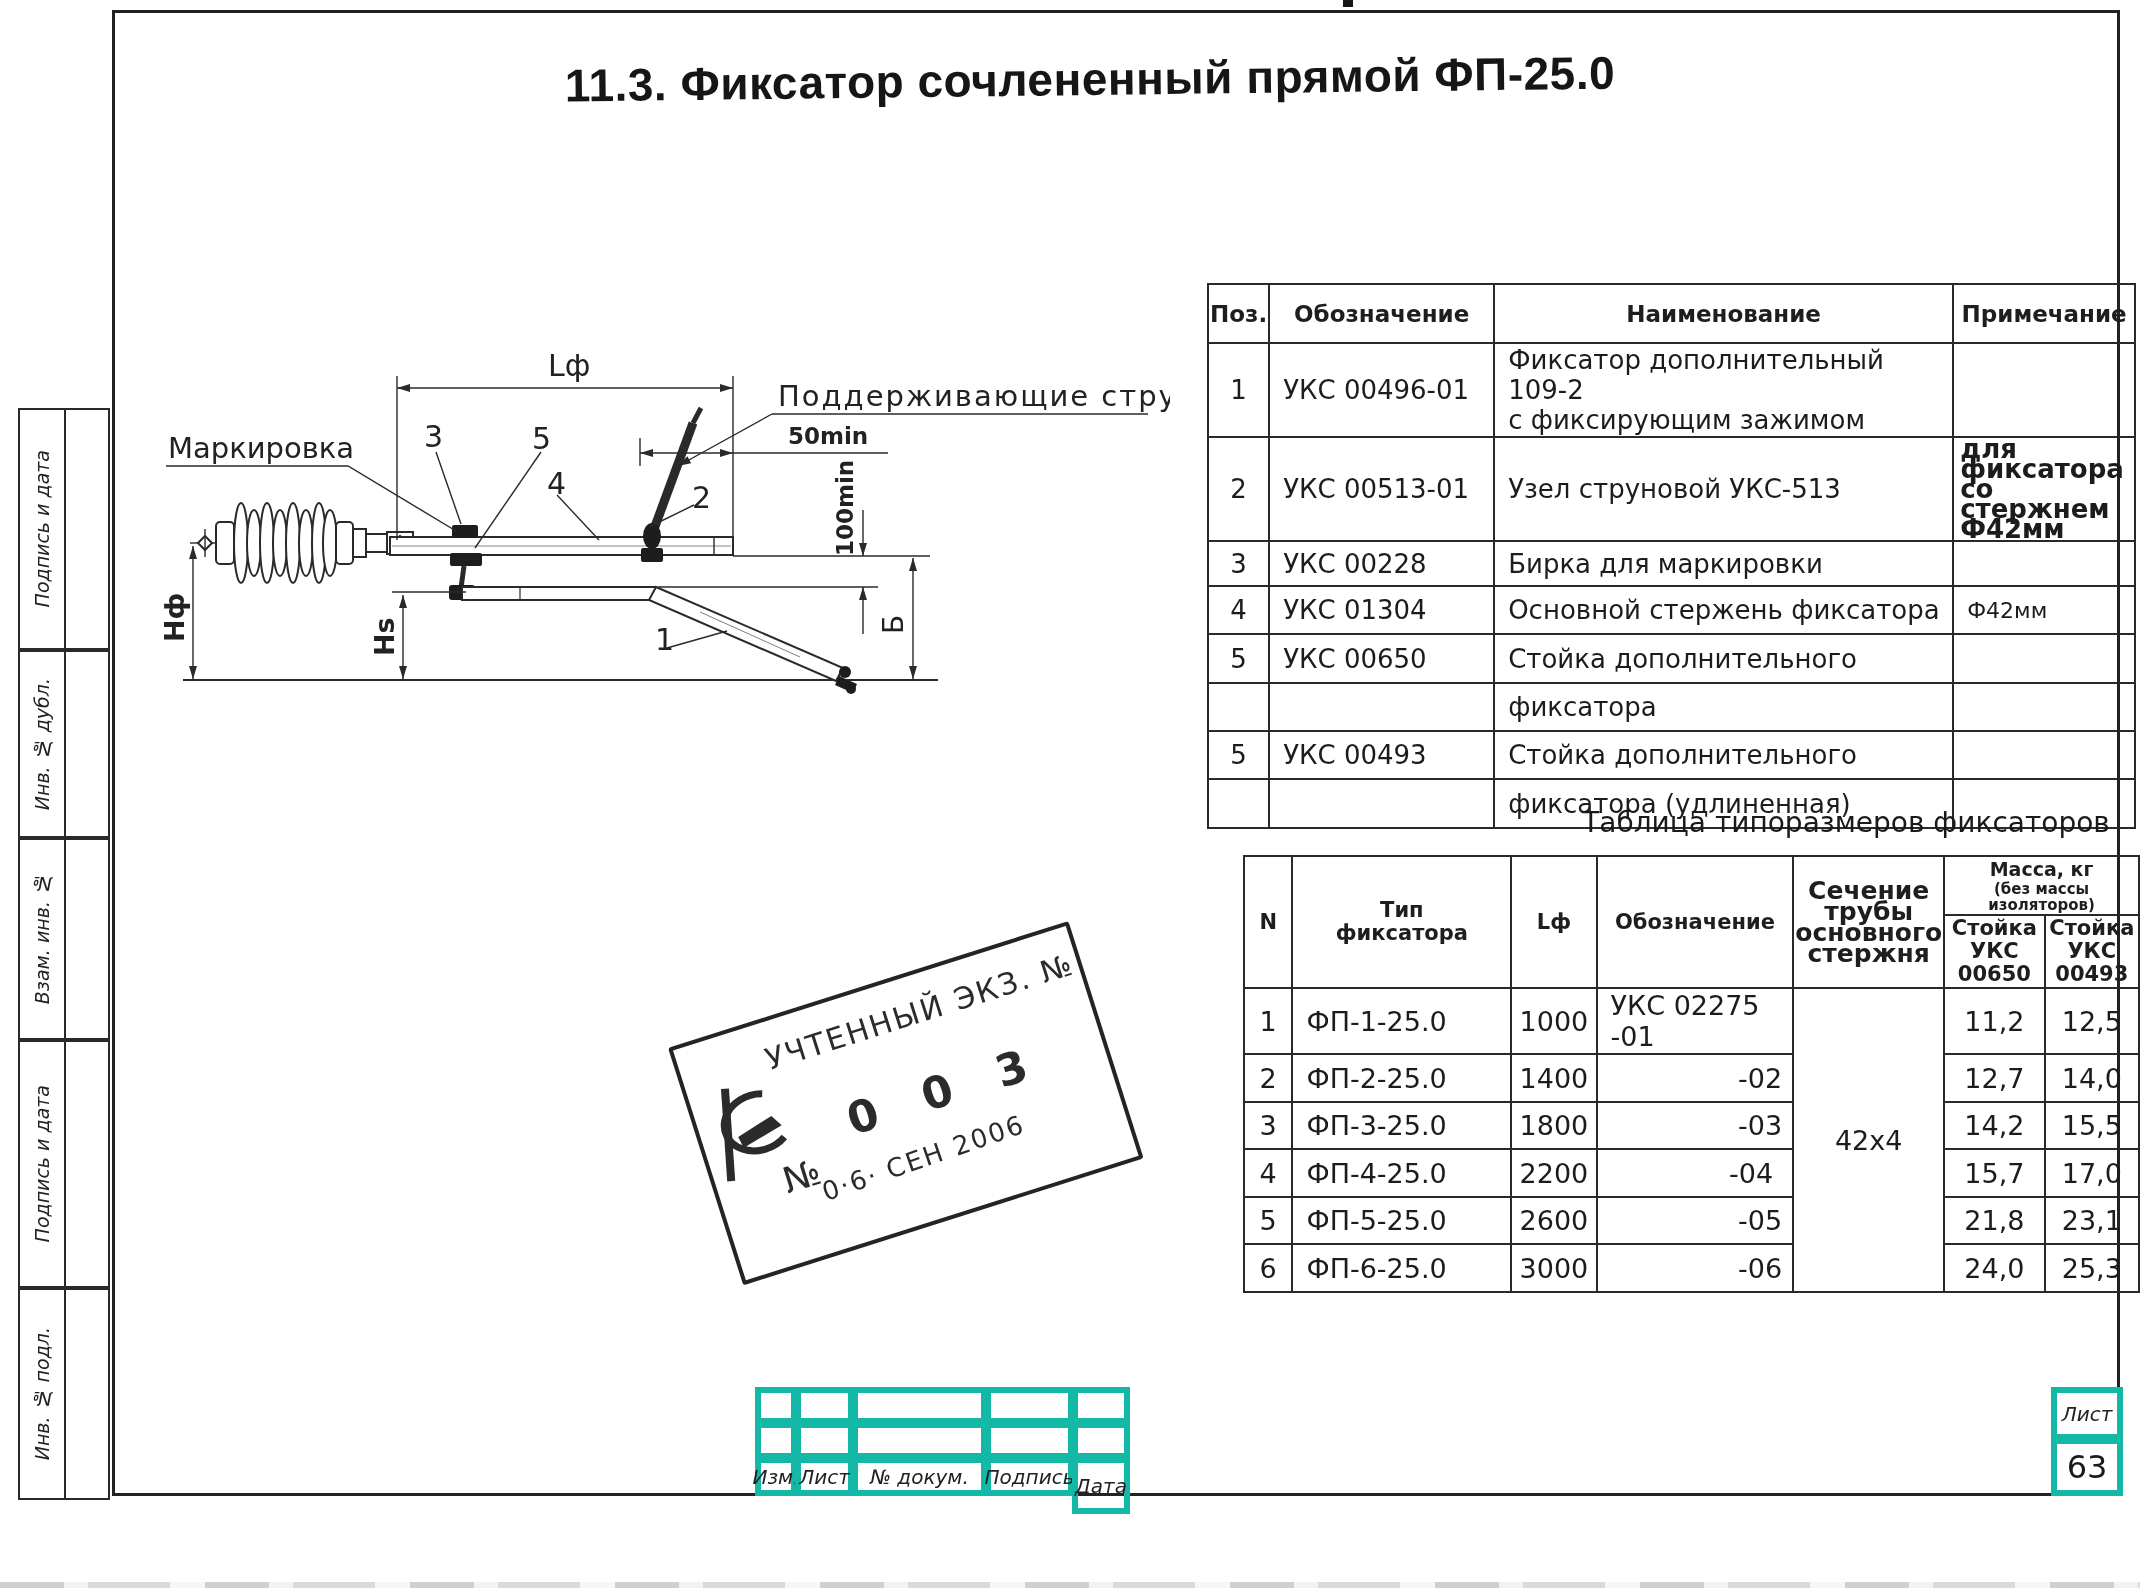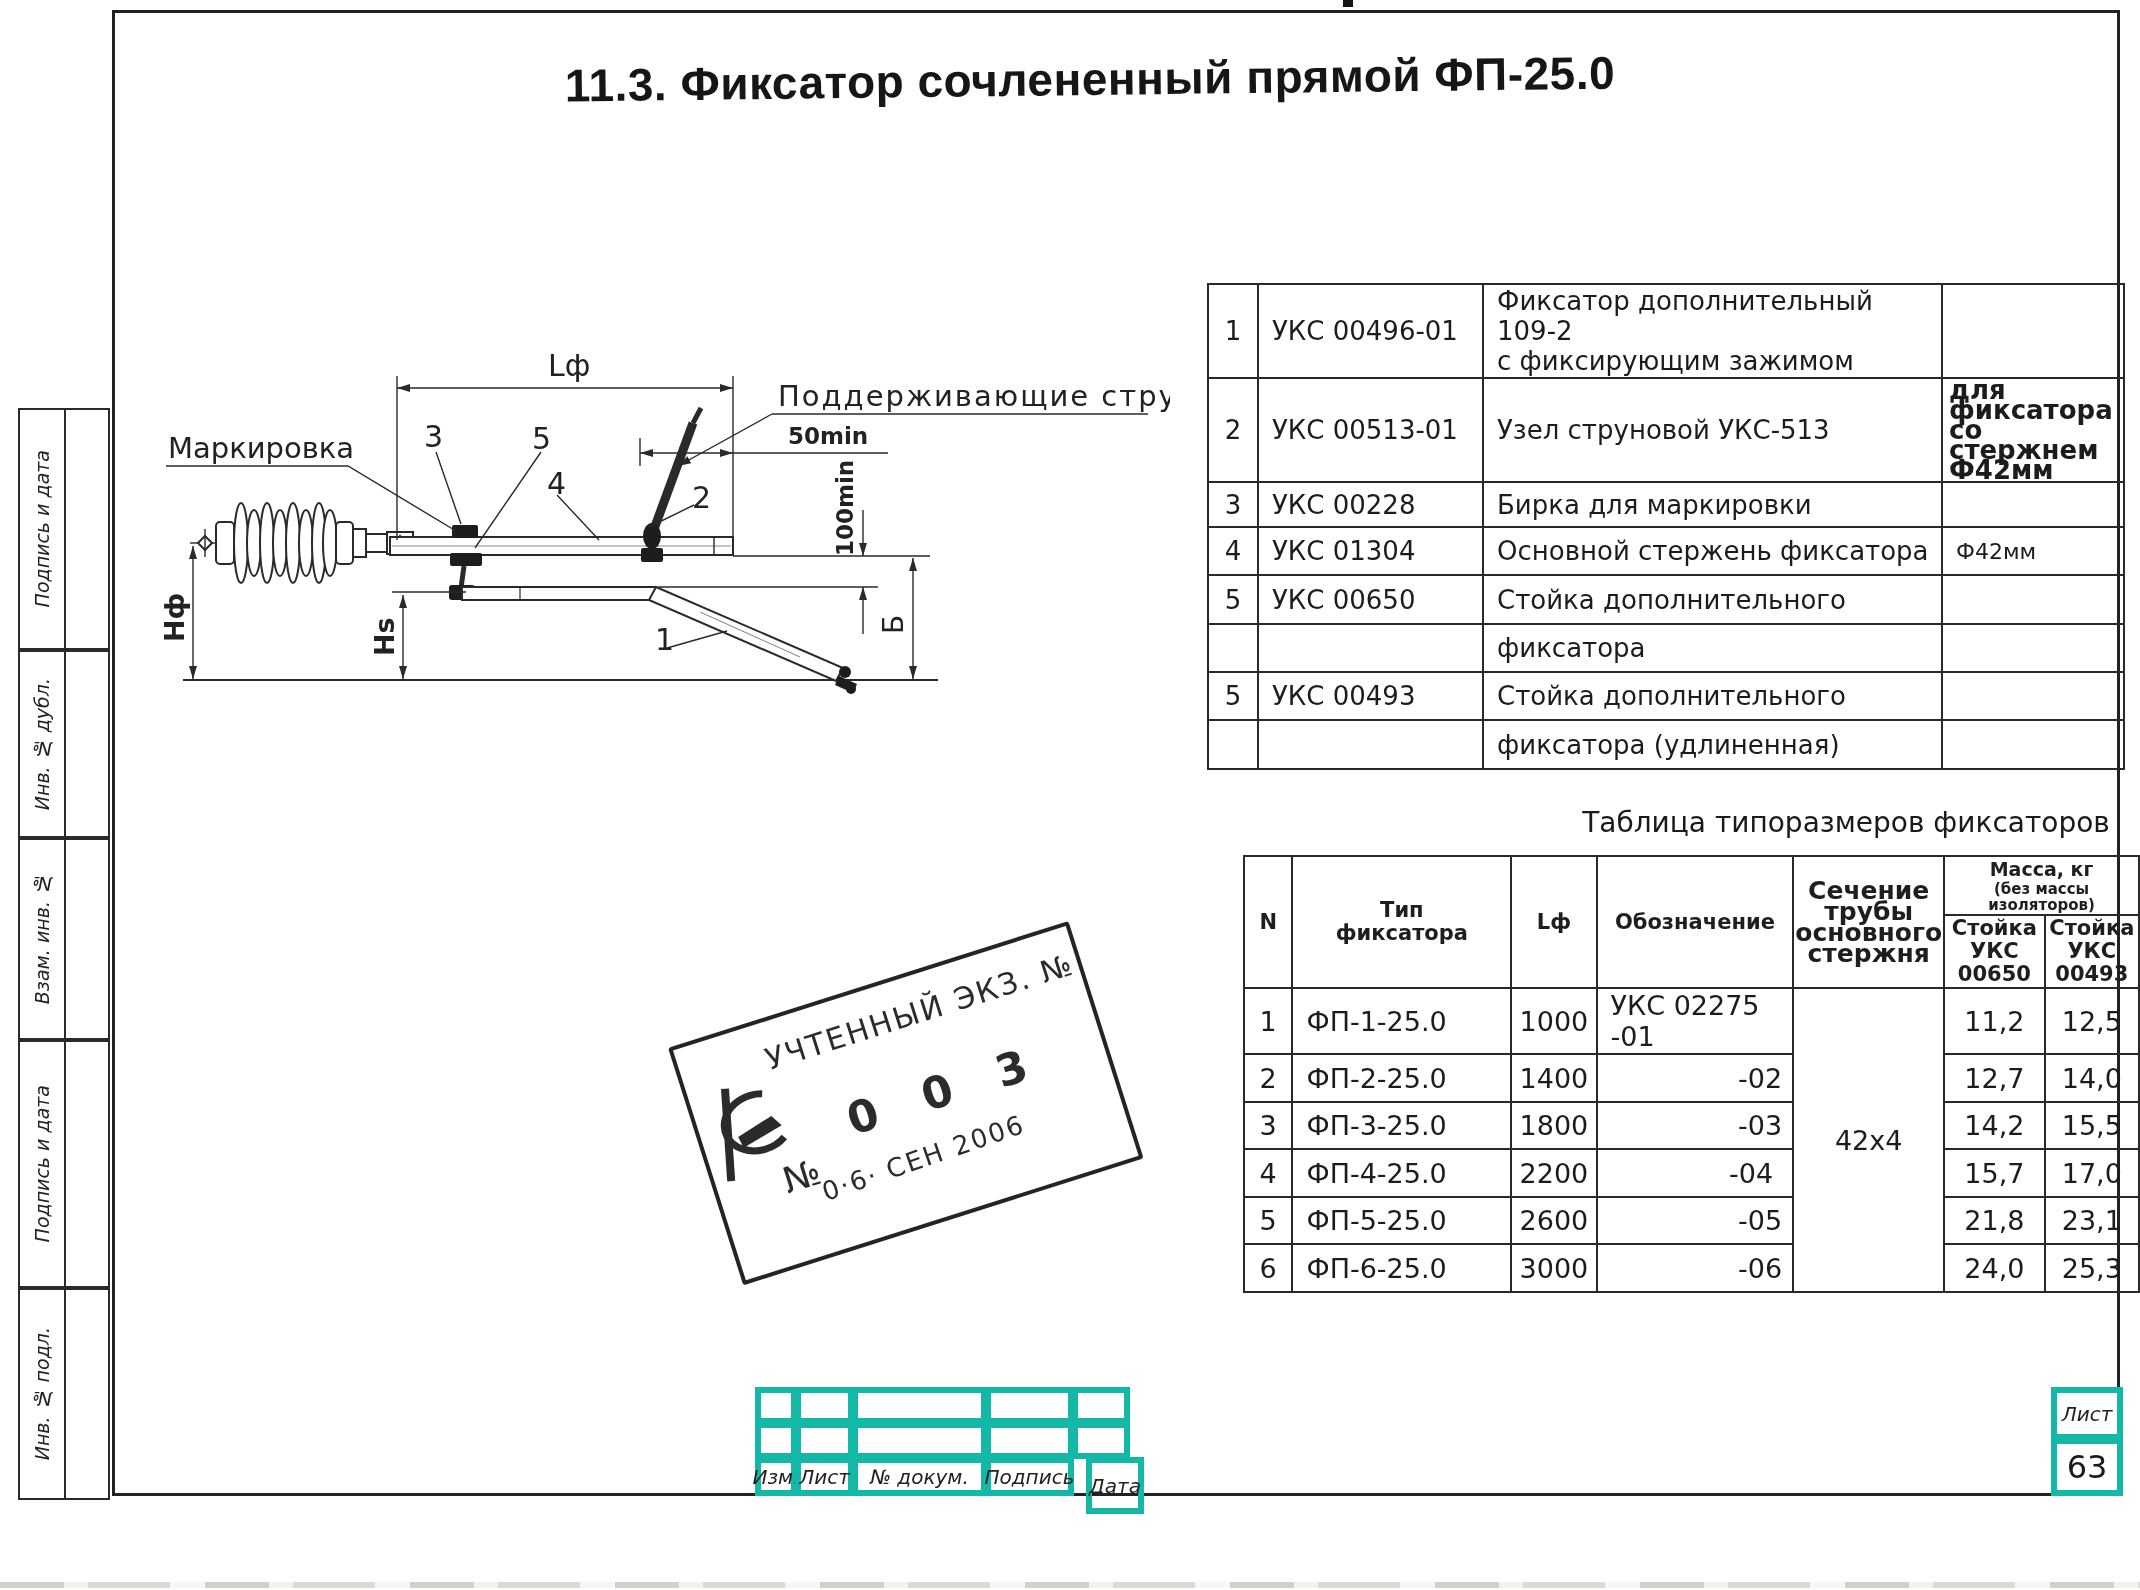--- a/index.html
+++ b/index.html
@@ -199,20 +199,26 @@
 </svg>
 
 <table class="abs t1">
   <colgroup>
       <col style="width:50px">
       <col style="width:225px">
       <col style="width:459px">
       <col style="width:182px">
     </colgroup>
   <tbody>
+      <tr style="height:59px">
+    <th>Поз.</th>
+    <th>Обозначение</th>
+    <th>Наименование</th>
+    <th>Примечание</th>
+  </tr>
   <tr style="height:75px">
     <td class="c-center">1</td>
     <td class="c-left">УКС 00496-01</td>
     <td class="c-left">
       <div>Фиксатор дополнительный 109-2</div>
           <div>с фиксирующим зажимом</div>
     </td>
     <td></td>
   </tr>
   <tr style="height:48px">
@@ -388,21 +394,21 @@
     </div>
   <div class="cell" style="left:40px;top:70px;width:59px;height:39px;">
       <span class="lbl">Лист</span>
     </div>
   <div class="cell" style="left:97px;top:70px;width:135px;height:39px;">
       <span class="lbl">№ докум.</span>
     </div>
   <div class="cell" style="left:230px;top:70px;width:89px;height:39px;">
       <span class="lbl">Подпись</span>
     </div>
-  <div class="cell" style="left:317px;top:70px;width:58px;height:57px;margin-left:14px;">
+  <div class="cell" style="left:317px;top:70px;width:58px;height:57px;">
       <span class="lbl">Дата</span>
     </div>
 
 
   <div class="cell" style="left:1296px;top:0;width:72px;height:53px;">
     <span class="lbl">Лист</span>
   </div>
   <div class="cell" style="left:1296px;top:51px;width:72px;height:58px;">
     <span class="sheet-num">63</span>
   </div>

